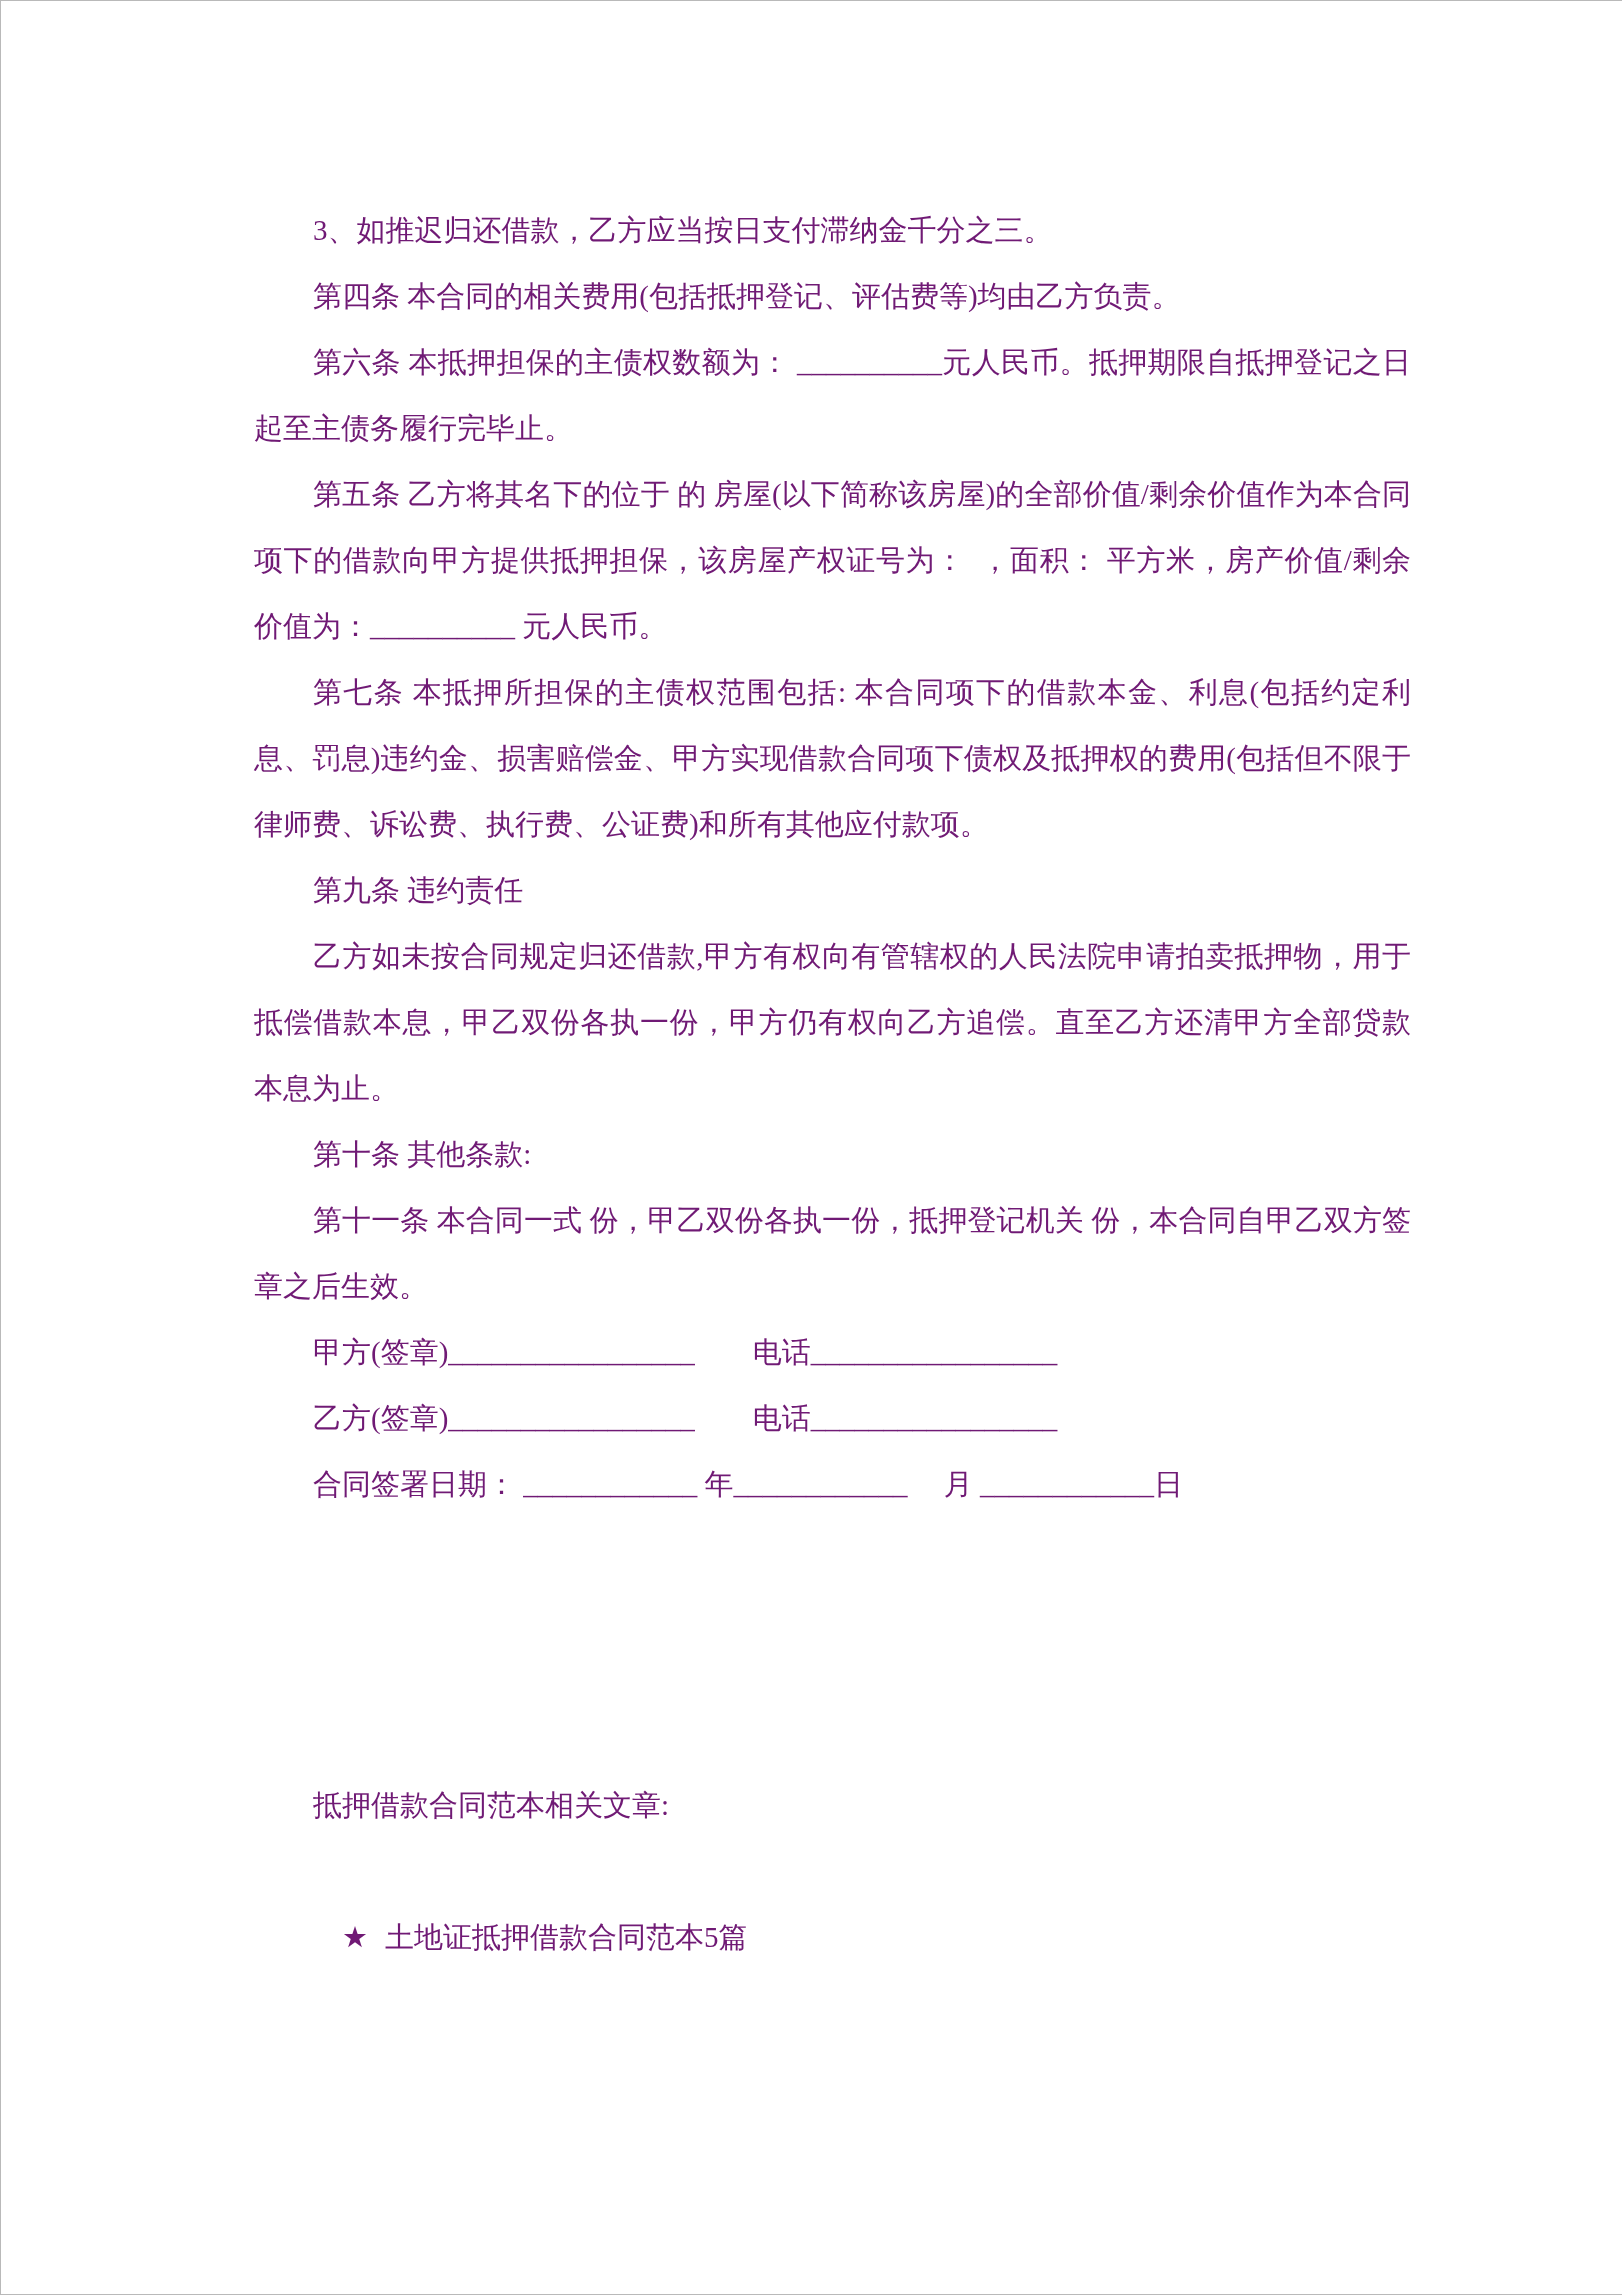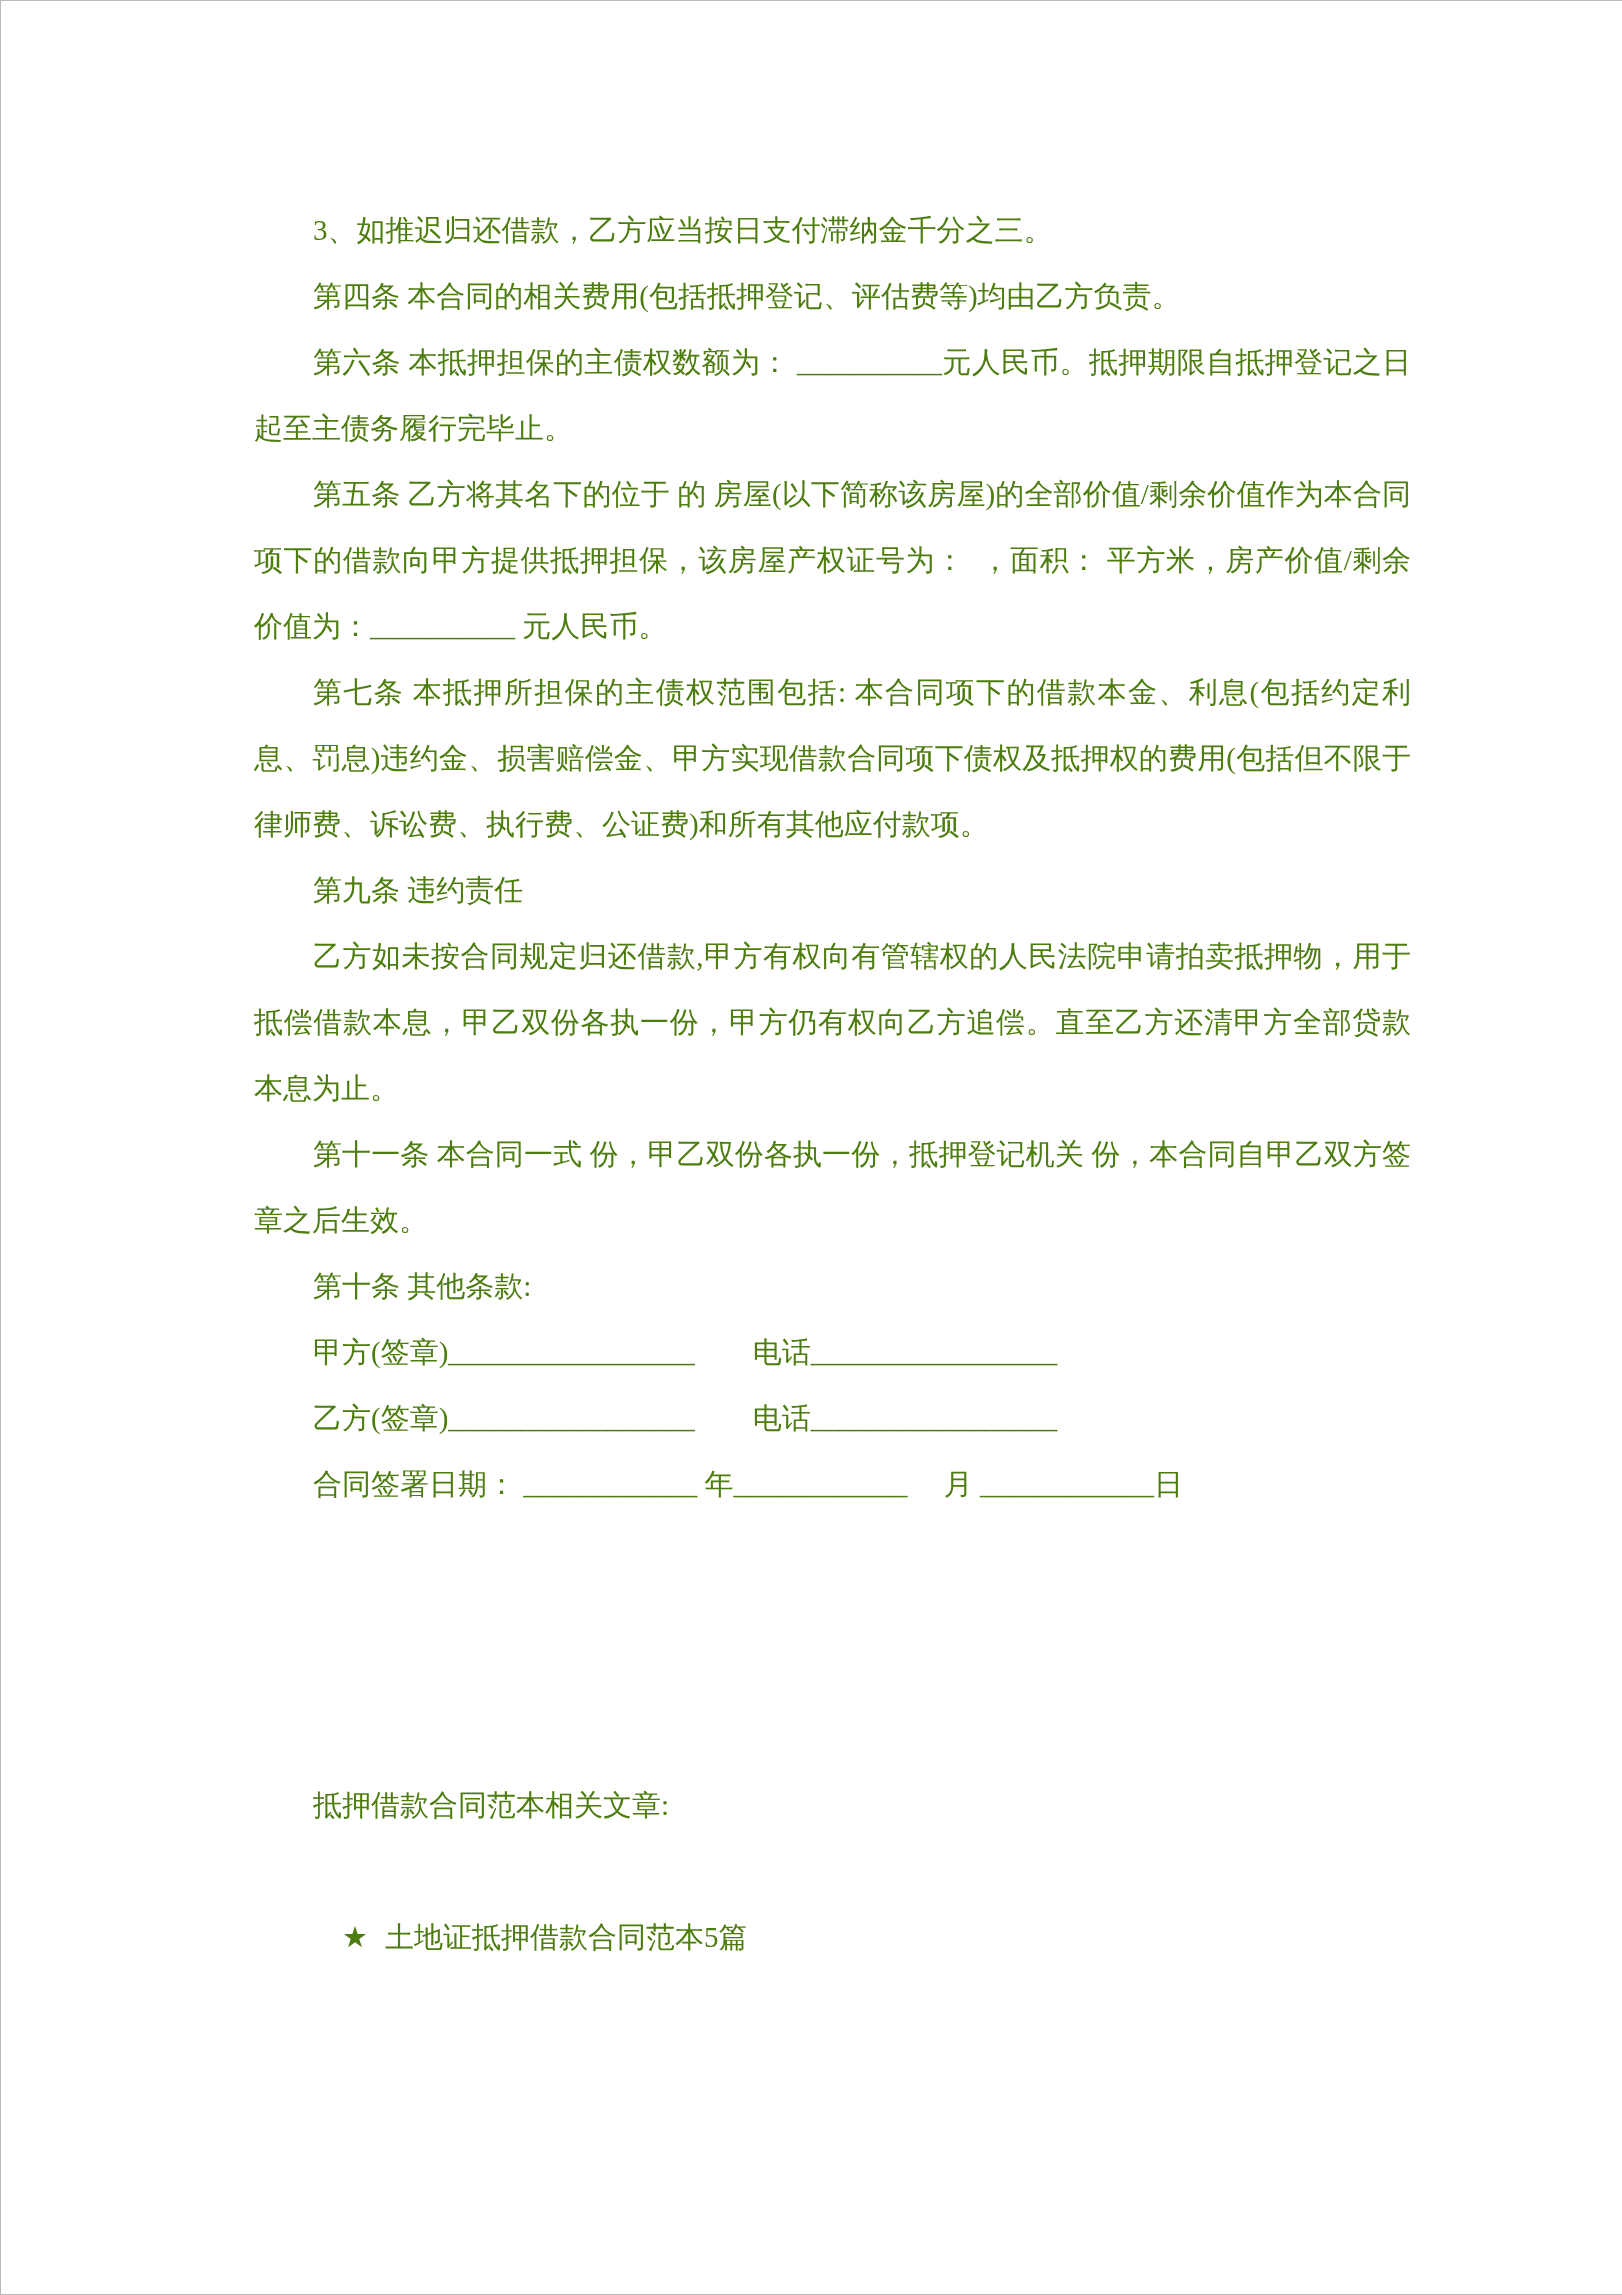--- a/index.html
+++ b/index.html
@@ -10,21 +10,21 @@
   .page {
     position: relative;
     width: 1623px;
     height: 2295px;
     background: #ffffff;
     border: 1.3px solid #b9b9b9;
     padding: 196px 211px 0 253px;
     font-family: "Liberation Serif", "DejaVu Serif", serif;
     font-size: 29px;
     line-height: 66px;
-    color: #4d7c0f;
+    color: #701a75;
     text-align: justify;
     overflow: hidden;
   }
 
   .para {
     text-indent: 59px;
     white-space: pre-wrap;
     word-break: break-all;
   }
 
@@ -43,22 +43,22 @@
 
 <div class="page">
 
   <p class="para">3、如推迟归还借款，乙方应当按日支付滞纳金千分之三。</p>
   <p class="para">第四条 本合同的相关费用(包括抵押登记、评估费等)均由乙方负责。</p>
   <p class="para">第六条 本抵押担保的主债权数额为： __________元人民币。抵押期限自抵押登记之日起至主债务履行完毕止。</p>
   <p class="para">第五条 乙方将其名下的位于 的 房屋(以下简称该房屋)的全部价值/剩余价值作为本合同项下的借款向甲方提供抵押担保，该房屋产权证号为：  ，面积： 平方米，房产价值/剩余价值为：__________ 元人民币。</p>
   <p class="para">第七条 本抵押所担保的主债权范围包括: 本合同项下的借款本金、利息(包括约定利息、罚息)违约金、损害赔偿金、甲方实现借款合同项下债权及抵押权的费用(包括但不限于律师费、诉讼费、执行费、公证费)和所有其他应付款项。</p>
   <p class="para">第九条 违约责任</p>
   <p class="para">乙方如未按合同规定归还借款,甲方有权向有管辖权的人民法院申请拍卖抵押物，用于抵偿借款本息，甲乙双份各执一份，甲方仍有权向乙方追偿。直至乙方还清甲方全部贷款本息为止。</p>
+  <p class="para">第十条 其他条款:</p>
   <p class="para">第十一条 本合同一式 份，甲乙双份各执一份，抵押登记机关 份，本合同自甲乙双方签章之后生效。</p>
-  <p class="para">第十条 其他条款:</p>
 
   <p class="para">甲方(签章)_________________　　电话_________________</p>
   <p class="para">乙方(签章)_________________　　电话_________________</p>
   <p class="para">合同签署日期： ____________ 年____________ 　月 ____________日</p>
 
   <p class="para related-heading">抵押借款合同范本相关文章:</p>
 
   <p class="para related-item">
     <span class="star">★</span><span>土地证抵押借款合同范本5篇</span>
   </p>

